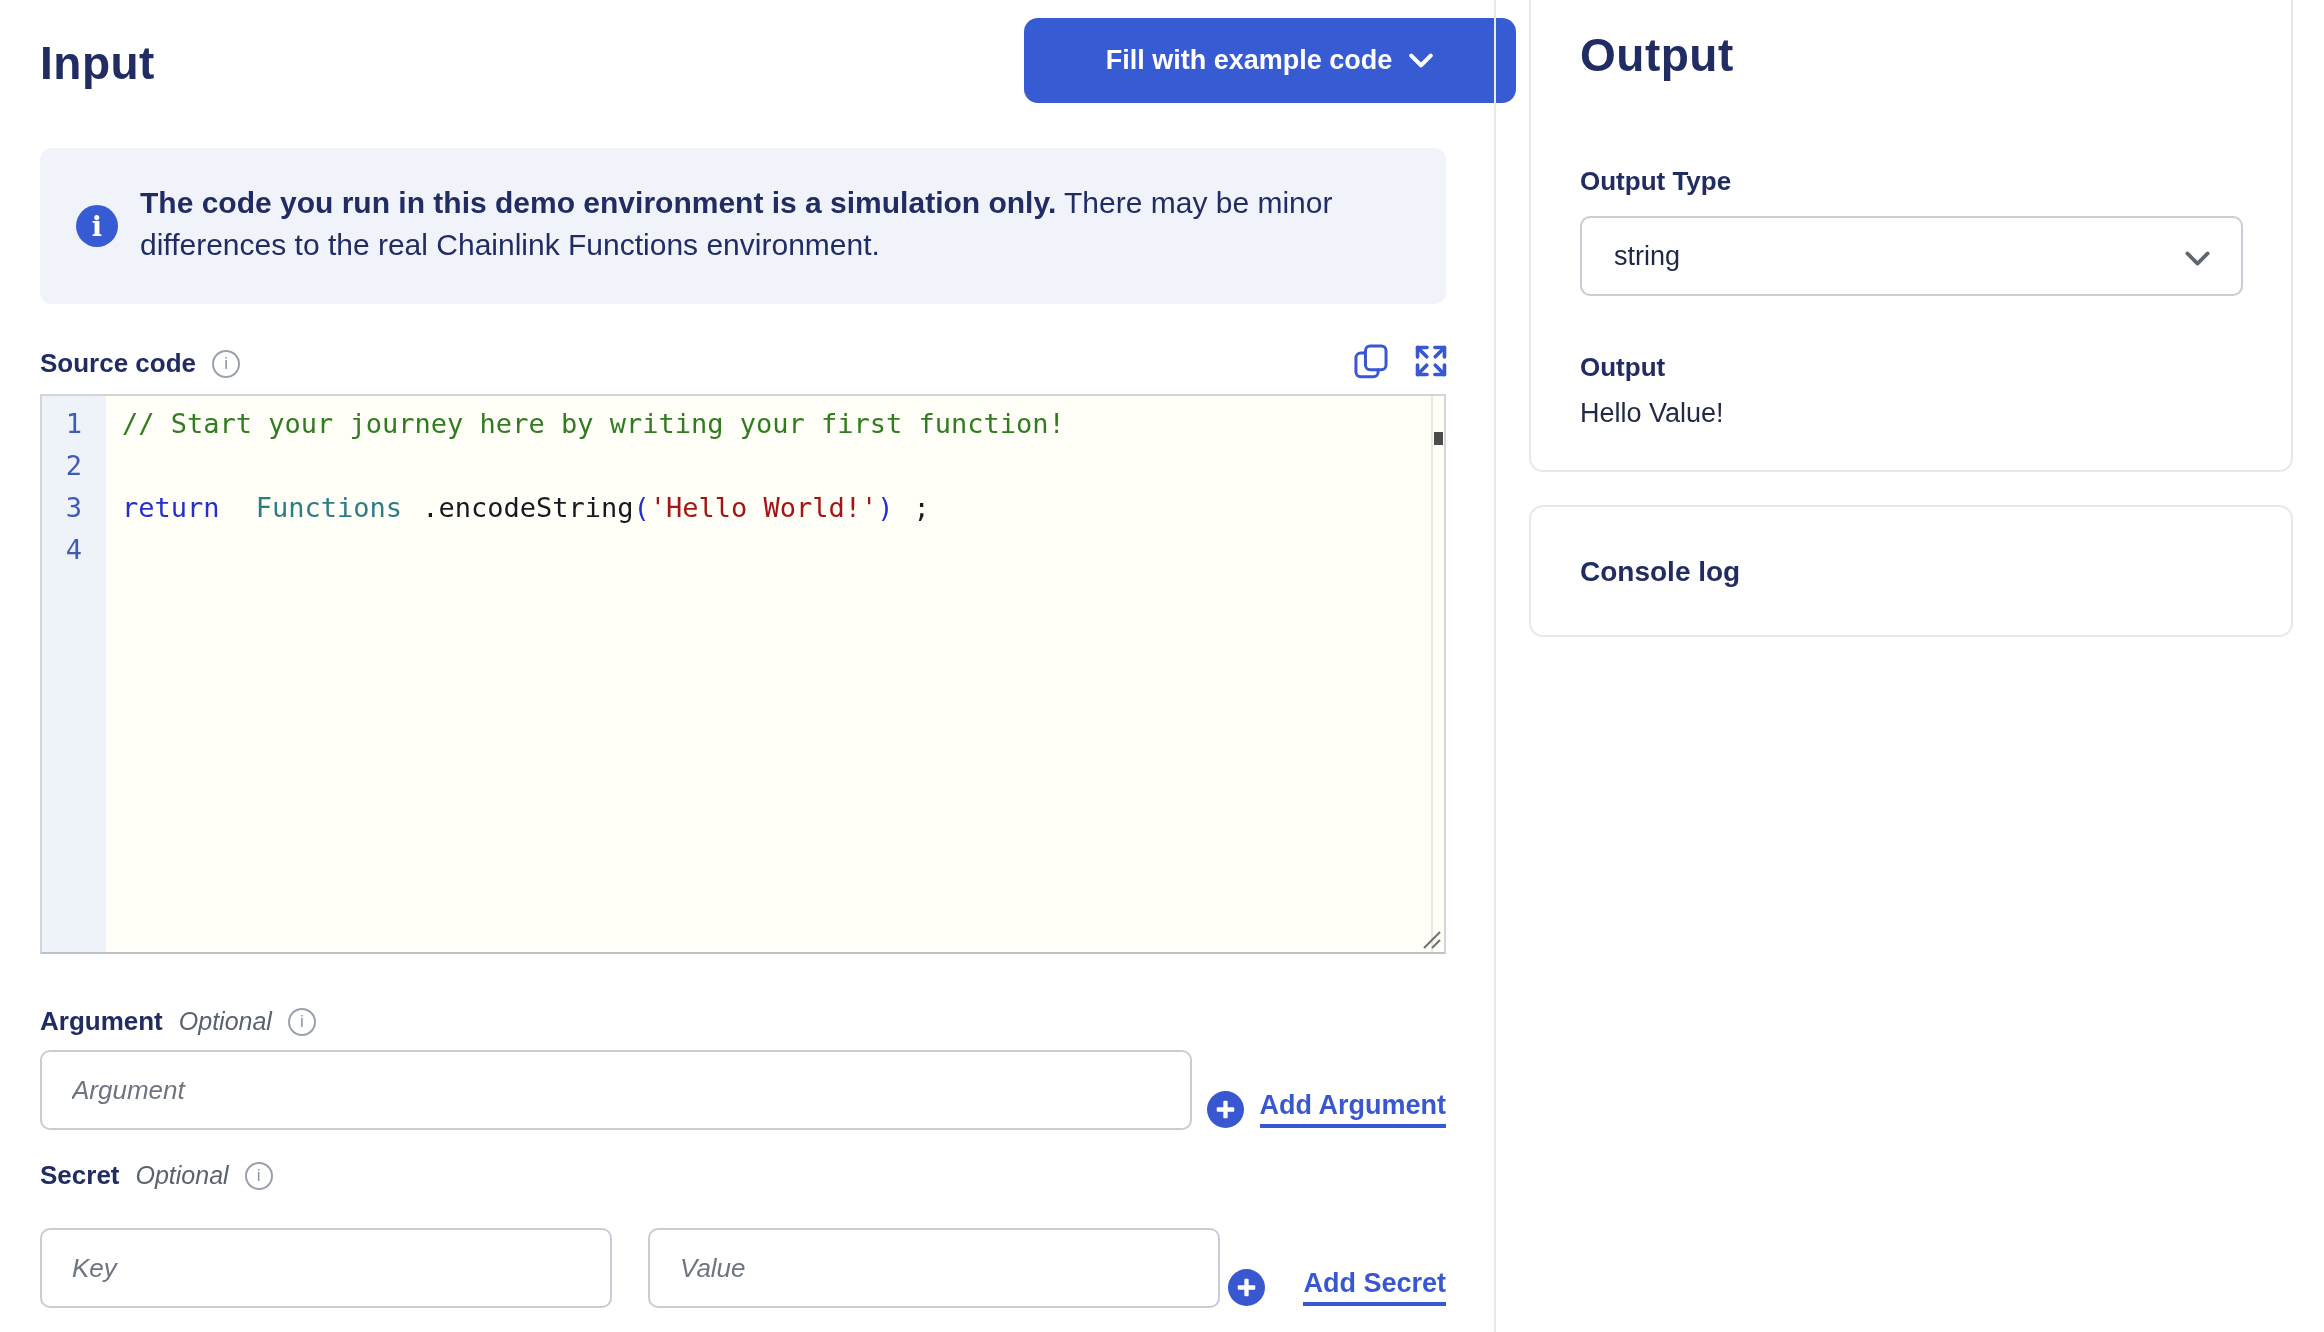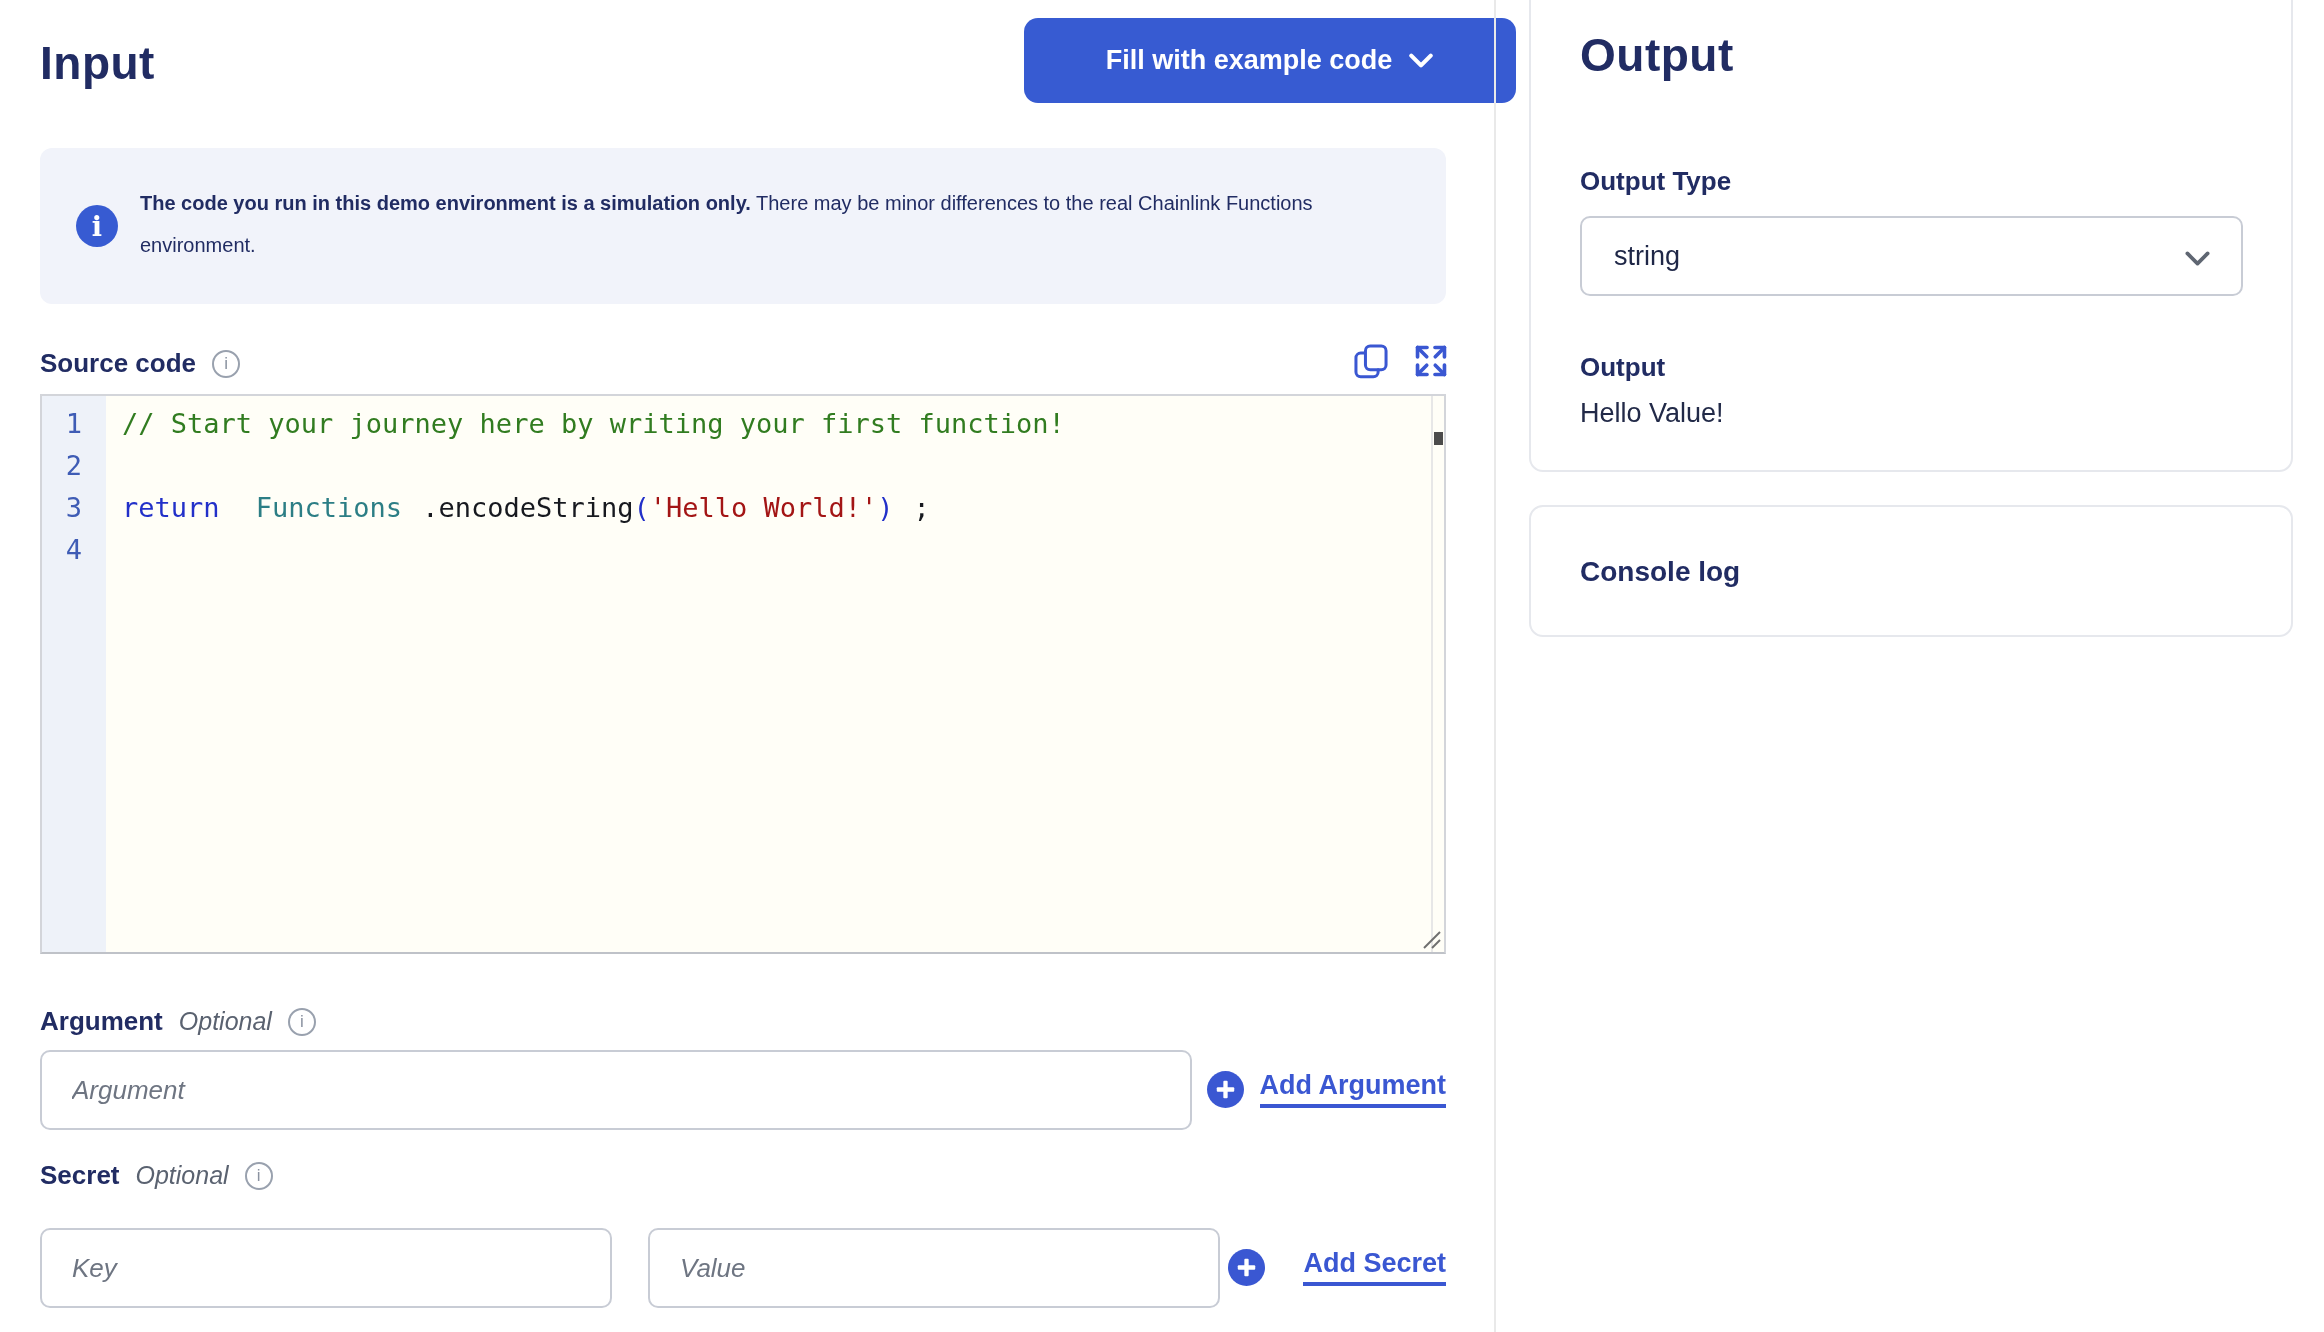--- a/index.html
+++ b/index.html
@@ -26,21 +26,21 @@
     background:#f1f3fa; border-radius:12px;
   }
   #notice-icon {
     position:absolute; left:36px; top:57px; width:42px; height:42px;
     background:#375bd2; border-radius:50%;
     display:flex; align-items:center; justify-content:center;
     color:#ffffff; font-family:"DejaVu Serif", serif; font-size:27px; font-weight:bold;
   }
   #notice-text {
     position:absolute; left:100px; top:34px; width:1265px;
-    font-size:20px; line-height:42px; color:#212c63;
+    font-size:30px; line-height:42px; color:#212c63;
   }
   #notice-text b { font-weight:bold; }
 
   .label-row { position:absolute; display:flex; align-items:center; gap:16px; }
   .field-label { font-size:26px; font-weight:bold; color:#212c63; }
   .optional { font-size:25px; font-style:italic; color:#5a6270; }
   .info-icon {
     width:28px; height:28px; border:2px solid #99a1ae; border-radius:50%;
     display:flex; align-items:center; justify-content:center;
     color:#8a92a0; font-size:17px; font-style:normal; line-height:1;
@@ -88,21 +88,21 @@
     position:absolute; height:80px; border:2px solid #c8ccd5; border-radius:10px;
     background:#ffffff; font-family:"Liberation Sans", sans-serif;
     font-size:26px; color:#212c63; padding:0 30px; outline:none;
   }
   .text-input::placeholder { color:#6e7582; font-style:italic; opacity:1; }
   #argument-input { left:40px; top:1050px; width:1152px; }
   #secret-key-input { left:40px; top:1228px; width:572px; }
   #secret-value-input { left:648px; top:1228px; width:572px; }
 
   .add-link {
-    position:absolute; right:878px; display:flex; align-items:center; gap:16px; cursor:pointer;
+    position:absolute; right:878px; display:flex; align-items:center; gap:16px; cursor:pointer;margin-top:20px;
   }
   #add-argument { top:1070px; }
   #add-secret   { top:1248px;gap:38px; }
   .add-link .plus { width:37px; height:37px; flex:none; }
   .add-link .add-text {
     font-size:27px; font-weight:bold; color:#3a57d2;
     border-bottom:4px solid #3a57d2; padding-bottom:3px;
   }
 
   

